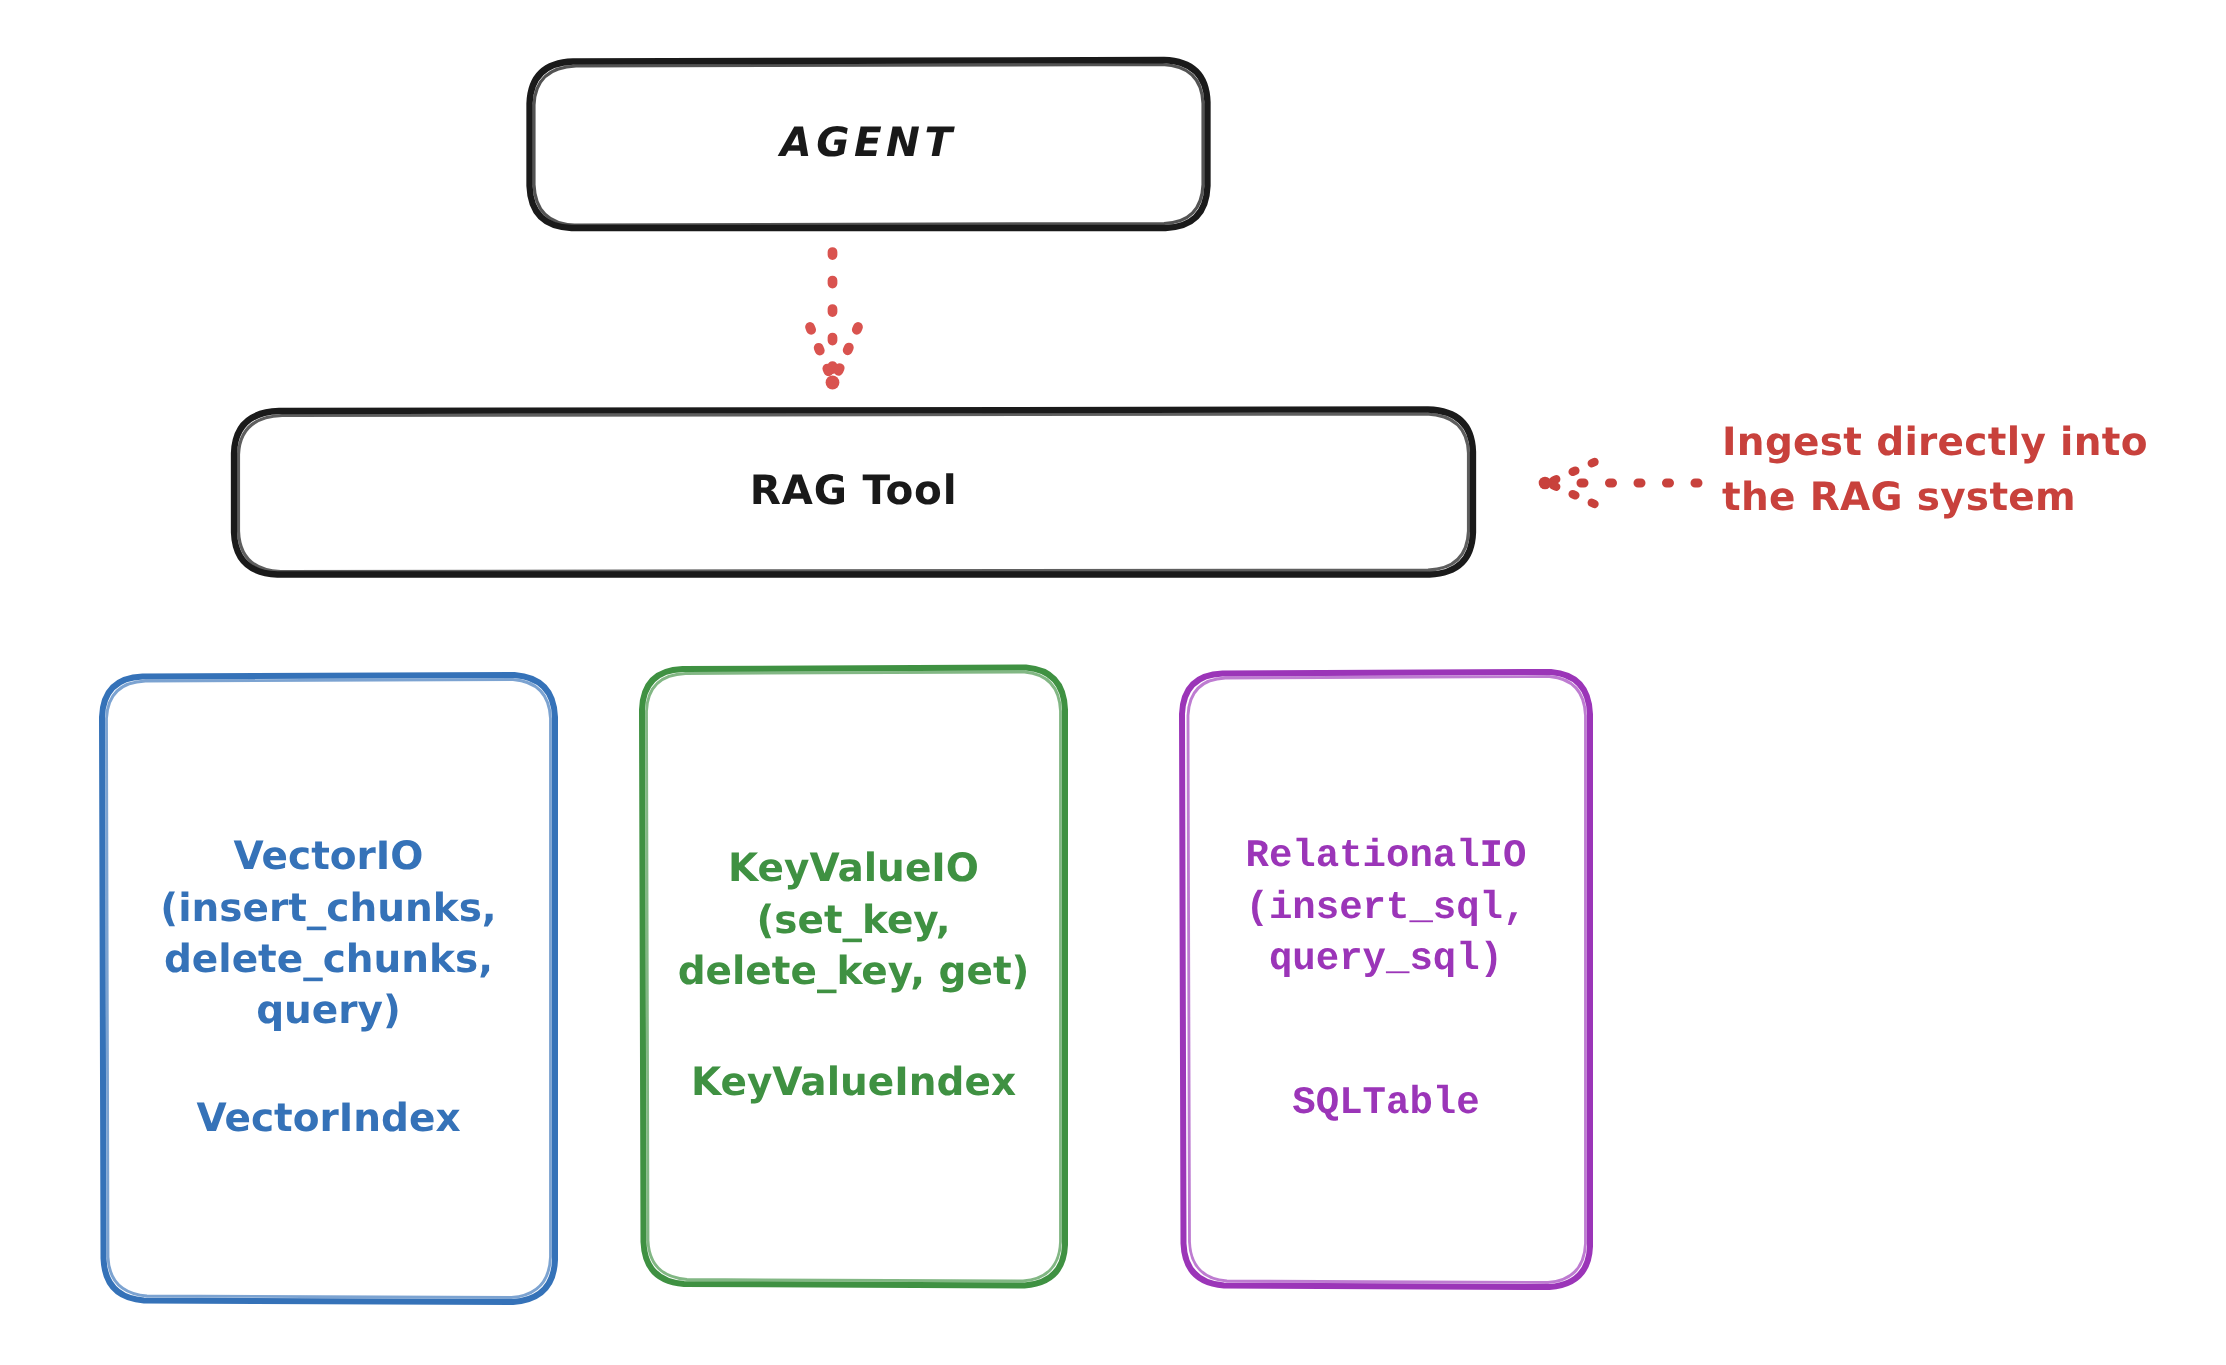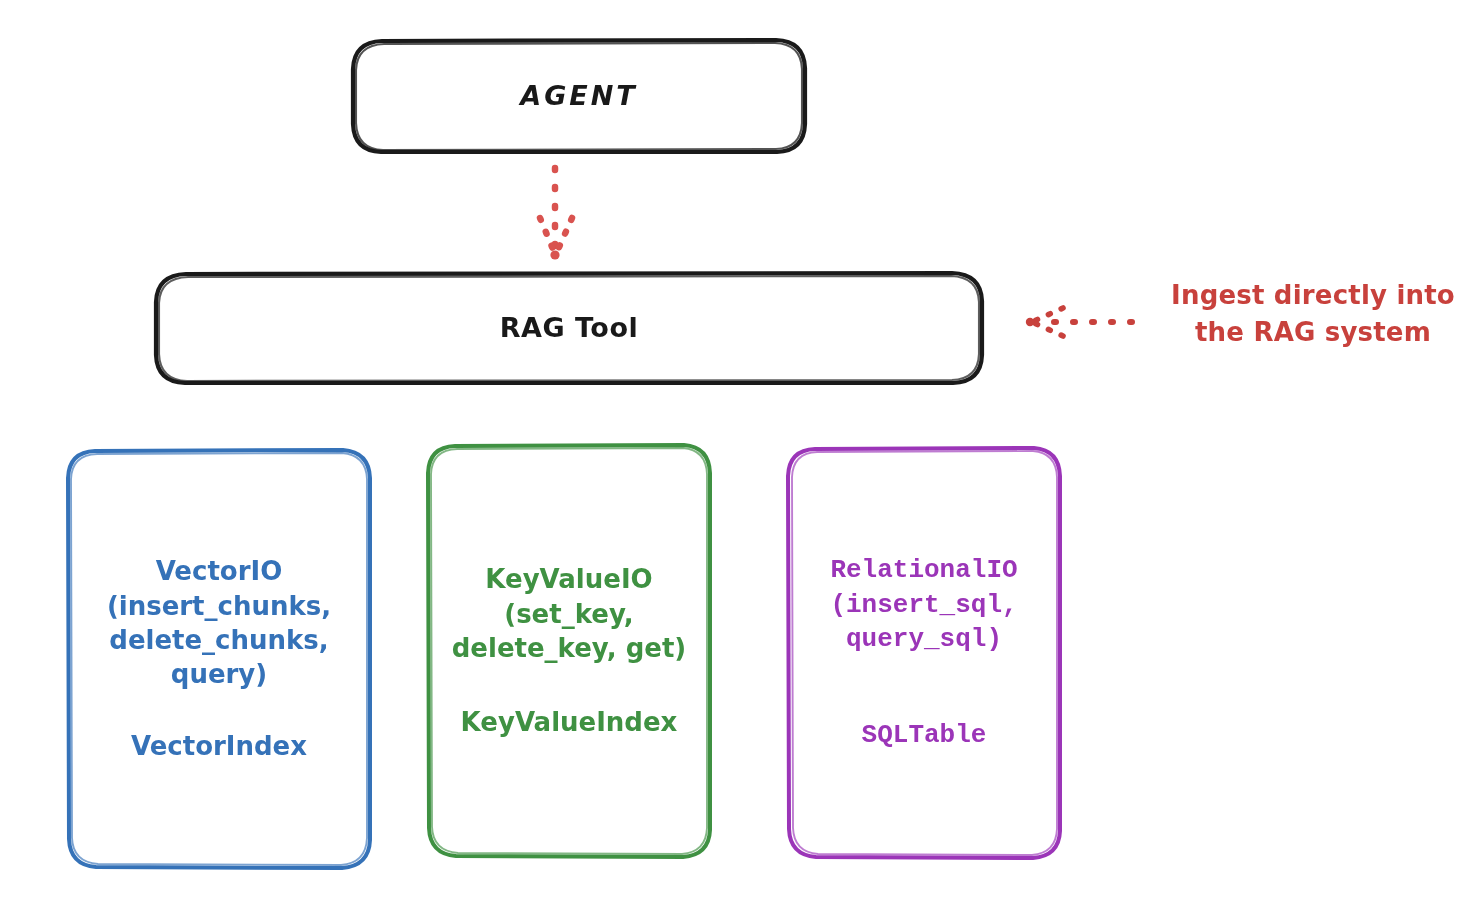--- a/index.html
+++ b/index.html
@@ -104,21 +104,21 @@
   #ingest-annotation {
     position: absolute;
     left: 1148px;
     top: 277px;
     width: 330px;
     z-index: 3;
     color: #c8413c;
     font-size: 26px;
     font-weight: 600;
     line-height: 1.42;
-    text-align: center;
+    text-align: left;
     white-space: pre-line;
     letter-spacing: 0.2px;
   }
 </style>
 </head>
 <body>
 
 <div class="canvas">
 
   <svg class="svg-layer" viewBox="0 0 1484 910">

